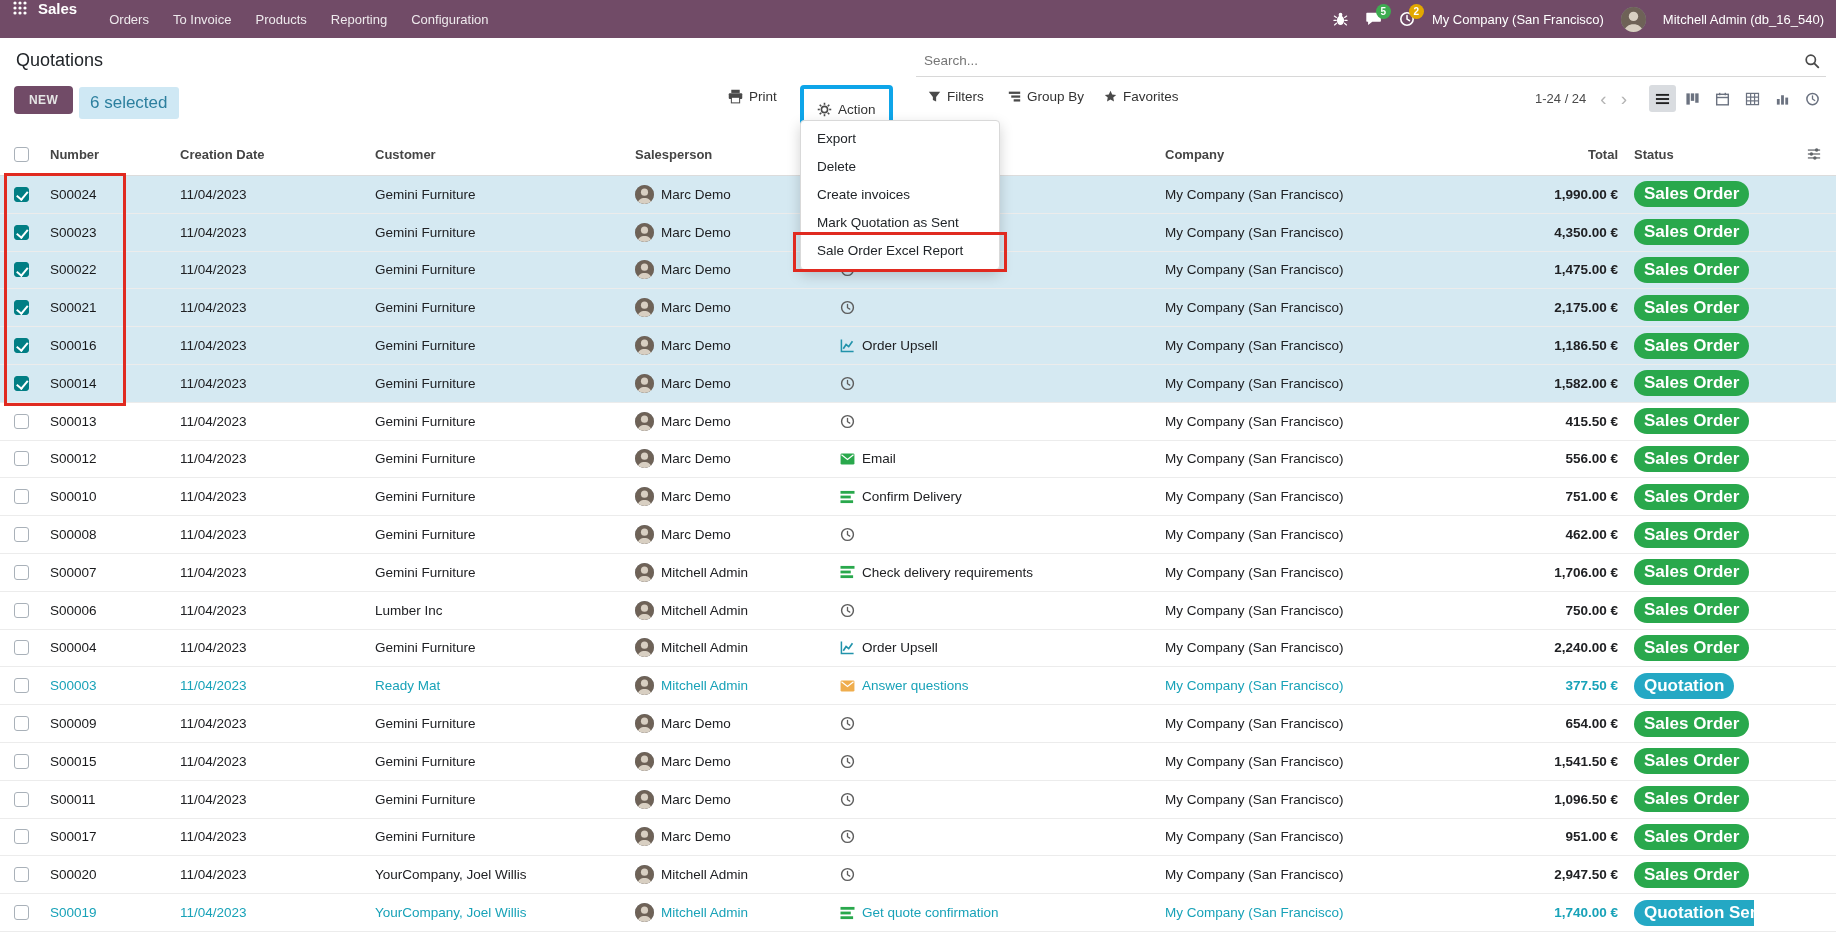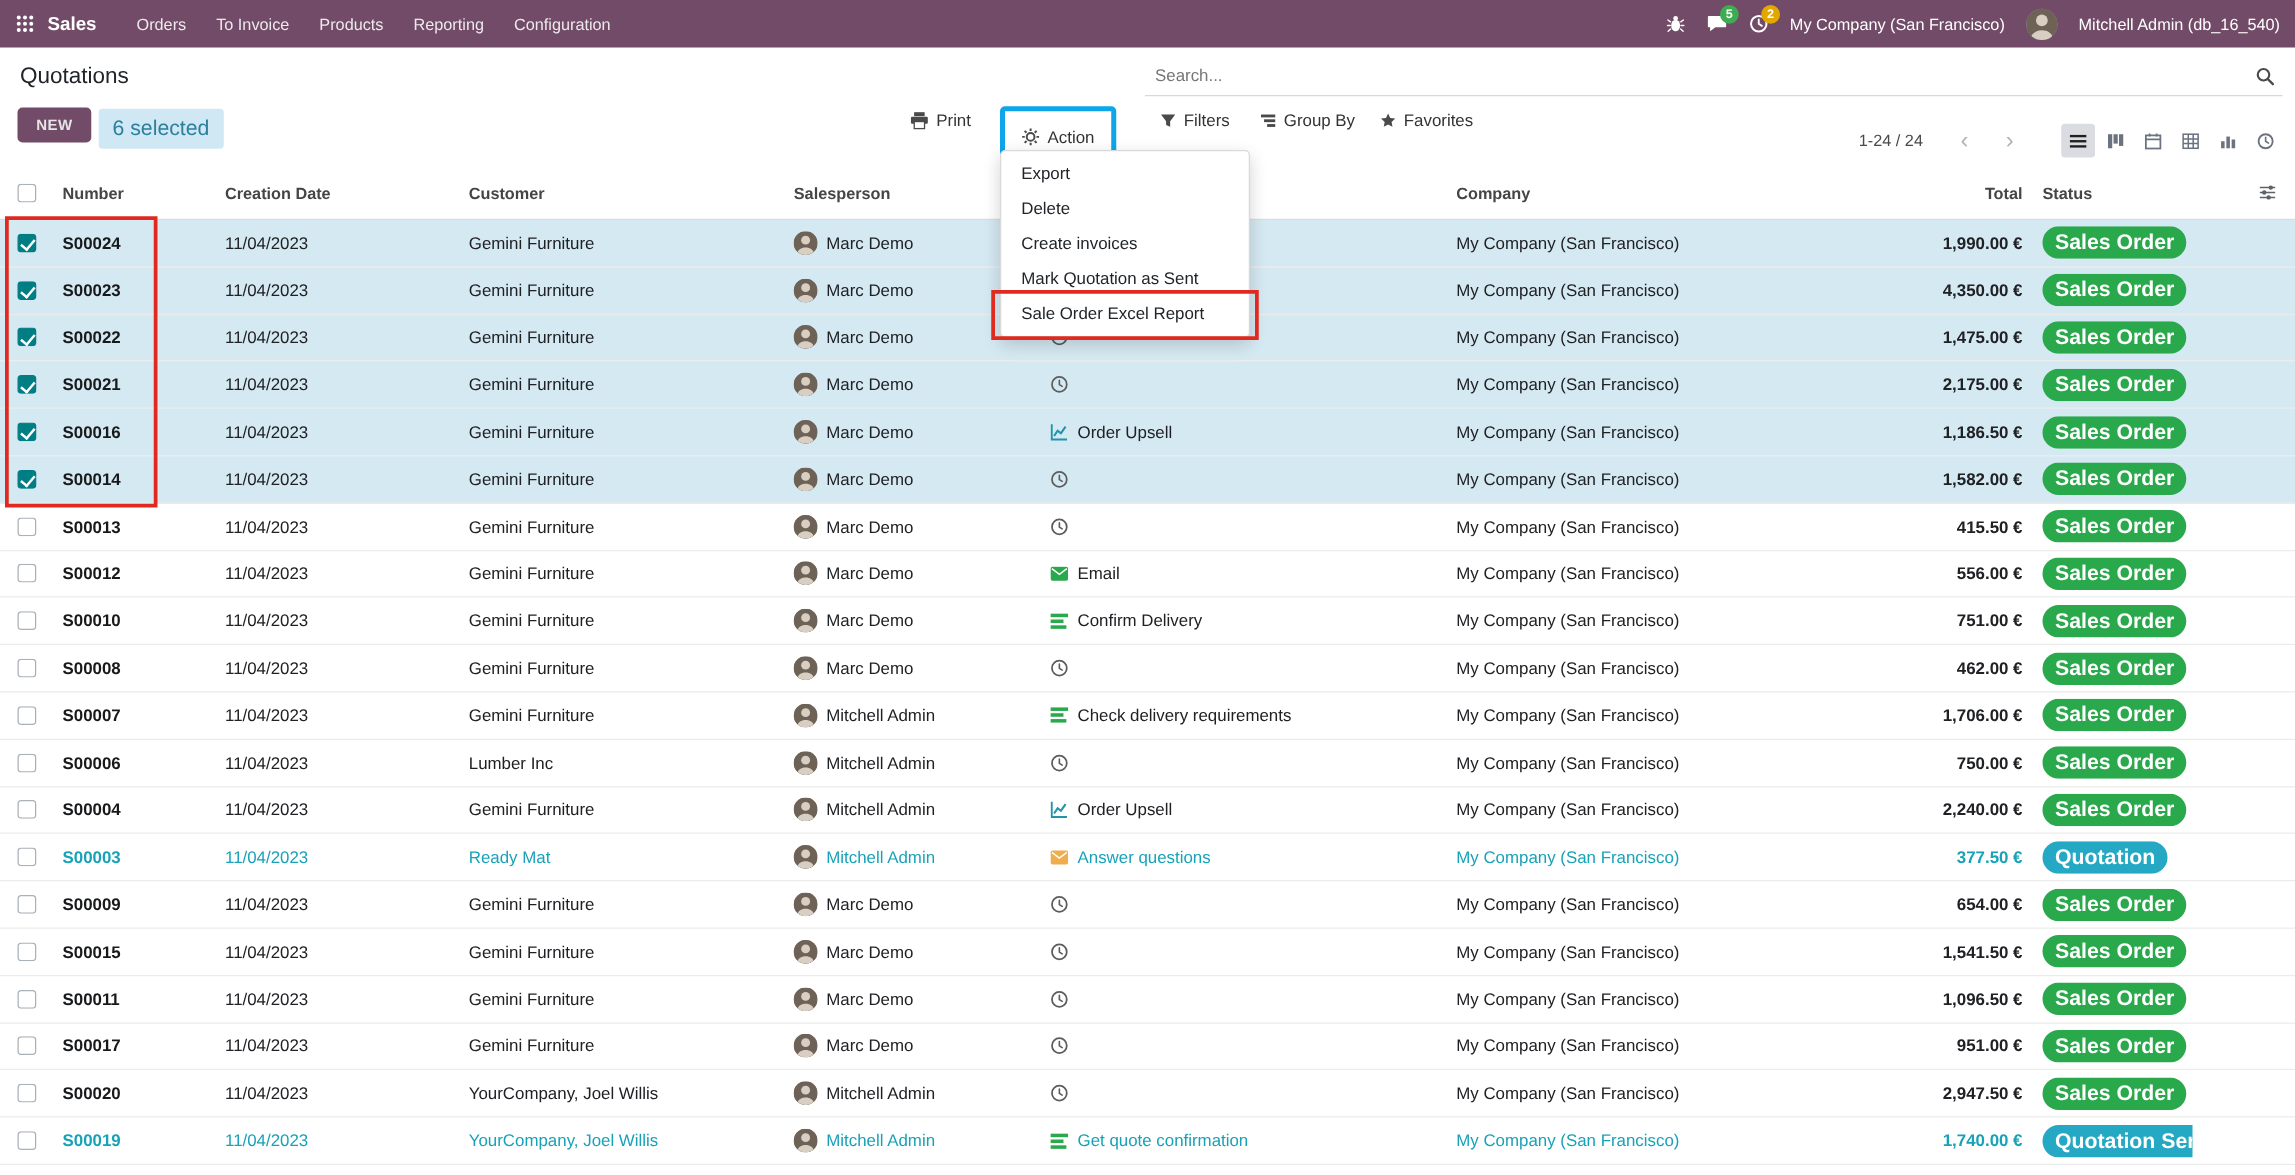--- a/index.html
+++ b/index.html
@@ -5,21 +5,21 @@
   :root{
     --accent:#714B67; --badge-success:#29a84c; --badge-info:#24a8c4;
     --selected-row:#d5e9f2; --annotation:#e02a20; --checkbox:#017e84; --teal-text:#18a2b8;
   }
   *{box-sizing:border-box}
   html,body{margin:0;padding:0;width:1836px;height:940px;overflow:hidden;
     font-family:"Liberation Sans",sans-serif;background:#fff;}
   .page{position:relative;width:1836px;height:940px;overflow:hidden;background:#fff}
 
   
-  .topbar{height:38px;background:var(--accent);display:flex;align-items:center;padding:0 12px;color:#fff}
+  .topbar{height:38px;background:var(--accent);display:flex;padding:0 12px;color:#fff}
   .apps-btn{display:inline-flex;margin-right:10px;cursor:pointer}
   .app-name{font-size:15px;font-weight:700;margin-right:22px;cursor:pointer}
   .nav-menu{display:flex;align-items:center;gap:4px}
   .nav-item{font-size:13px;color:rgba(255,255,255,.88);padding:6px 10px;border-radius:3px;cursor:pointer;white-space:nowrap}
   .nav-right{margin-left:auto;display:flex;align-items:center;gap:17px}
   .nav-ico{position:relative;display:inline-flex;cursor:pointer}
   .nbadge{position:absolute;top:-7px;right:-9px;min-width:15px;height:15px;line-height:15px;text-align:center;
     border-radius:8px;font-size:10px;font-weight:700;padding:0 3px;color:#fff}
   .nbadge.g{background:#3eac51}
   .nbadge.o{background:#e2a800}
@@ -40,37 +40,37 @@
     padding:7px 15px;font-size:12px;font-weight:700;letter-spacing:.4px;cursor:pointer;font-family:inherit}
   .sel-badge{position:absolute;left:79px;top:5px;background:#cfe8f4;color:#2c7f9e;border-radius:3px;
     padding:6px 11px;font-size:17px;cursor:pointer}
   .flat-btn{position:absolute;top:6px;background:none;border:none;display:flex;align-items:center;gap:6px;
     font-size:13.5px;color:#333;cursor:pointer;font-family:inherit;white-space:nowrap}
   .btn-print{left:722px}
   .btn-action{left:800px;top:3px;background:#fff;border:4px solid #0ea5e9;border-radius:4px;height:48px;padding:12px 13px}
   .btn-filters{left:922px}
   .btn-groupby{left:1002px}
   .btn-favorites{left:1098px}
-  .right-group{position:absolute;right:10px;top:17px;display:flex;align-items:center;gap:22px}
+  .right-group{position:absolute;right:10px;top:3px;display:flex;align-items:center;gap:6px}
   .pager-text{font-size:13px;color:#4a4a4a;margin-right:4px}
   .chev{border:none;background:none;font-size:19px;line-height:1;color:#b3b3b3;cursor:pointer;padding:0 4px;font-family:inherit}
   .view-switcher{display:flex;align-items:center;gap:3px;margin-left:12px}
   .vs-btn{width:27px;height:27px;display:flex;align-items:center;justify-content:center;border:none;background:none;
     border-radius:3px;color:#6b7280;cursor:pointer}
   .vs-btn.active{background:#d9dce0;color:#1f1f1f}
 
   
   .tbl{margin-top:12px}
   .thead{display:flex;align-items:center;height:43px;border-bottom:1px solid #dcdcdc;font-size:13px;font-weight:700;color:#454545}
   .trow{display:flex;align-items:center;height:37.8px;border-bottom:1px solid #ececec;font-size:13.5px;color:#202124;cursor:pointer}
   .trow.selected{background:var(--selected-row)}
   .trow.teal{color:var(--teal-text)}
   .td,.th{padding:0 6px;display:flex;align-items:center;overflow:hidden;white-space:nowrap}
   .c-check{width:44px;padding-left:14px}
-  .c-number{width:130px;font-weight:700}
+  .c-number{width:130px;font-weight:400}
   .thead .c-number{font-weight:700}
   .trow .c-number{color:#18191b}
   .trow.teal .c-number{color:inherit}
   .c-date{width:195px}
   .c-customer{width:260px}
   .c-sales{width:205px;gap:7px}
   .c-activity{width:325px;gap:7px}
   .c-company{width:305px}
   .c-total{width:160px;justify-content:flex-end;font-weight:600}
   .thead .c-total{font-weight:700}

